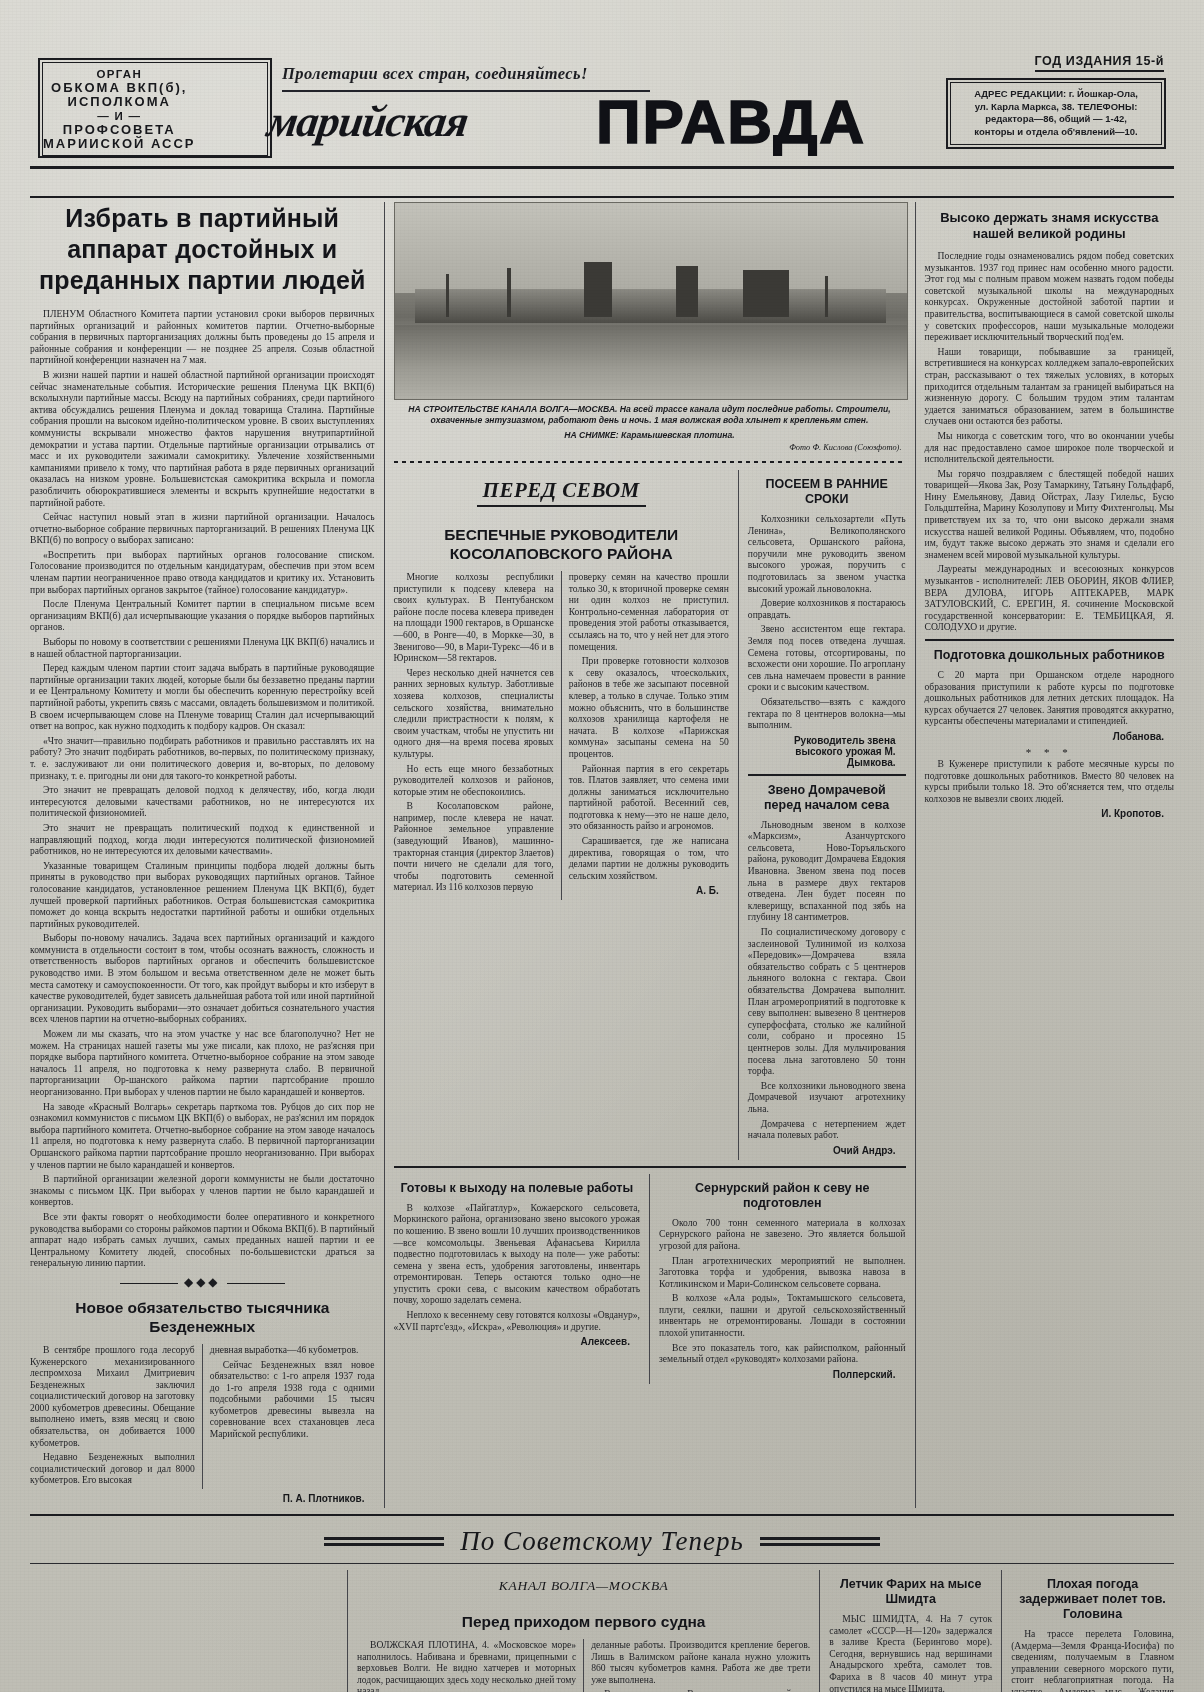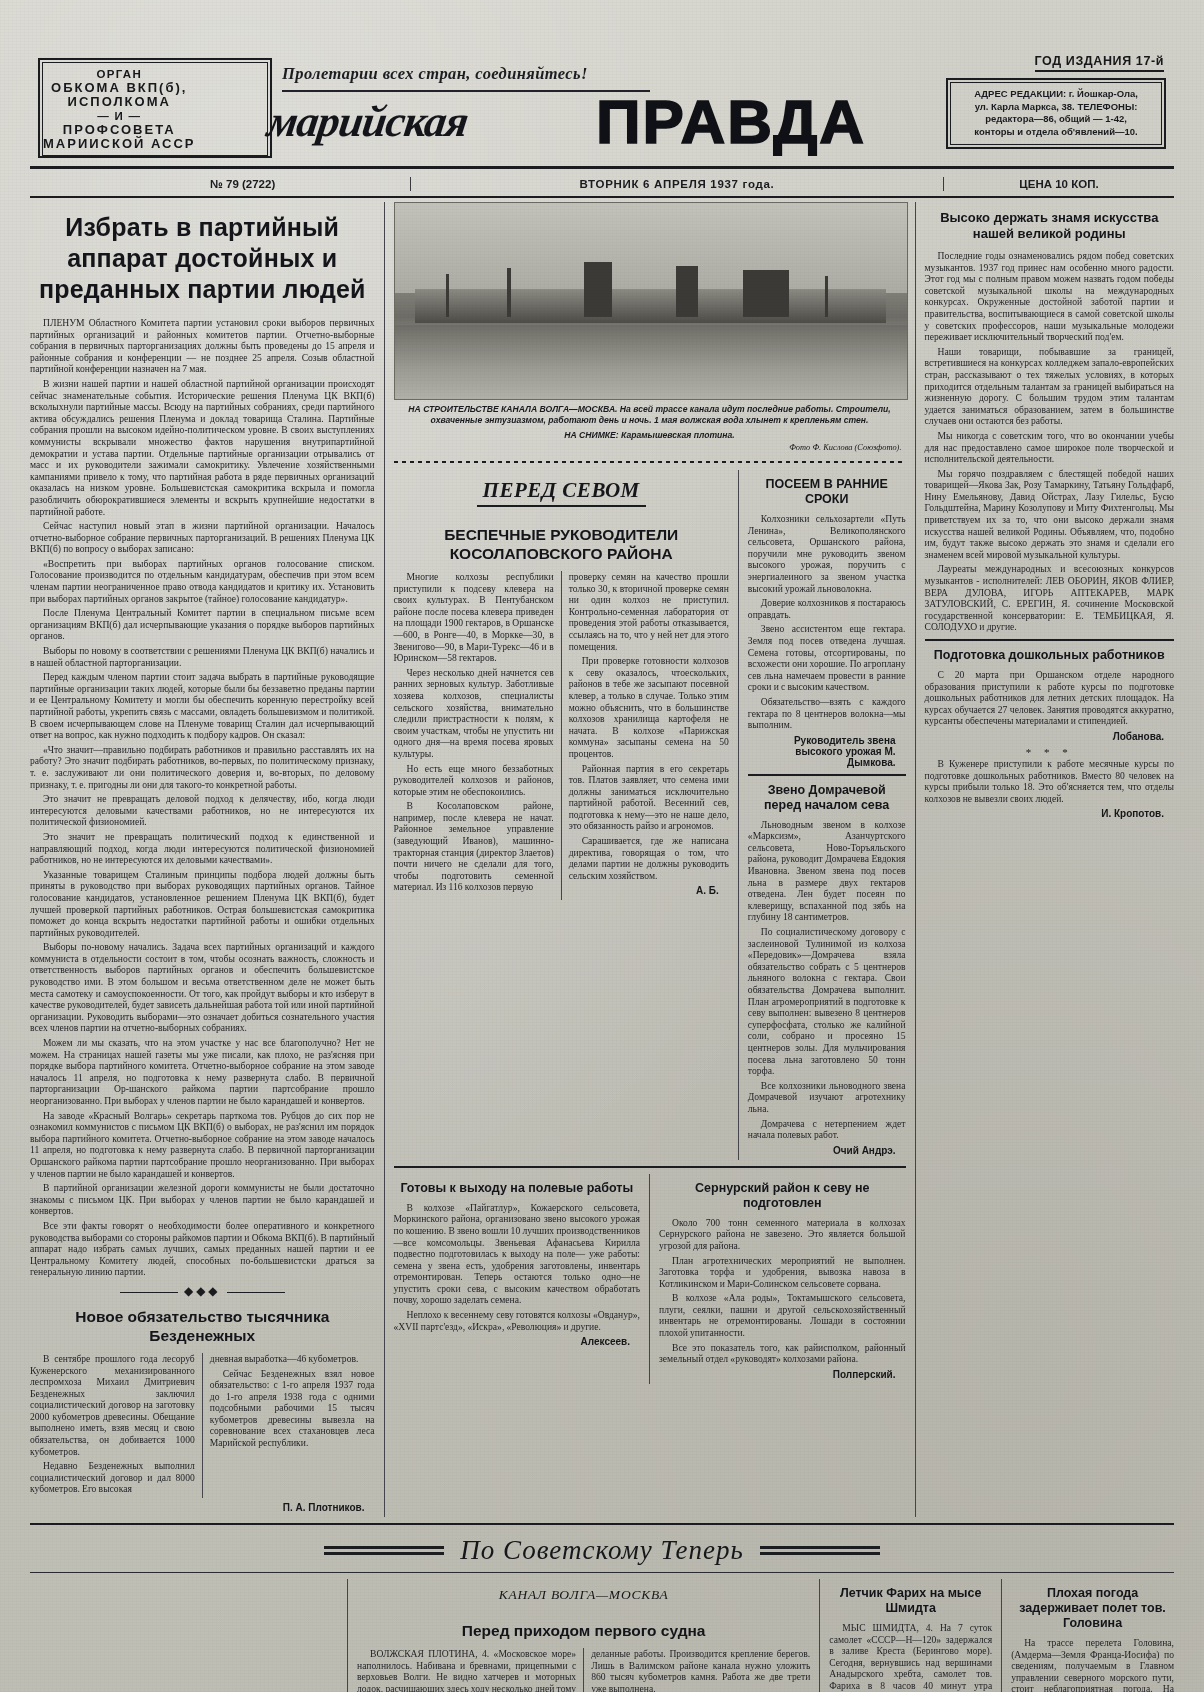--- a/index.html
+++ b/index.html
@@ -58,21 +58,21 @@
 
   
   .body{position:absolute;left:0;top:154px;width:100%;}
   .row{display:flex;}
   .vsep{width:0;border-left:1px solid #45464b;margin:0 9px;}
   .colA{width:348px;}
   .colMid{width:512px;}
   .colR{width:252px;}
 
   h1.lead{font-family:"Liberation Sans",sans-serif;font-weight:700;font-size:25px;
-    line-height:31px;text-align:center;margin:10px 0 12px;letter-spacing:.2px;color:#14151a;}
+    line-height:31px;text-align:center;margin:1px 0 12px;letter-spacing:.2px;color:#14151a;}
   h2.hl{font-family:"Liberation Sans",sans-serif;font-weight:700;font-size:15.5px;
     line-height:19px;text-align:center;margin:8px 0 8px;color:#14151a;}
   h2.hl.sm{font-size:13px;line-height:16px;}
   h3.hl{font-family:"Liberation Sans",sans-serif;font-weight:700;font-size:12.5px;
     line-height:15px;text-align:center;margin:7px 0 6px;color:#14151a;}
   .script-hd{font-family:"Liberation Serif",serif;font-style:italic;font-weight:700;
     font-size:21px;text-align:center;letter-spacing:.5px;margin:8px 0 18px;}
   .script-hd.sm{font-size:13.5px;font-weight:400;letter-spacing:.8px;font-style:italic;}
   .under{border-bottom:2px solid #1b1c20;display:inline-block;padding:0 6px 2px;}
   p{margin:0 0 3px;font-size:9.6px;line-height:11.6px;text-align:justify;
@@ -136,33 +136,26 @@
     </div>
 
     <div class="slogan">Пролетарии всех стран, соединяйтесь!</div>
     <div class="slogan-rule"></div>
 
     <div class="masthead">
       <div class="mh-script">марийская</div>
       <div class="mh-bold">ПРАВДА</div>
     </div>
 
-    <div class="year">ГОД ИЗДАНИЯ 17-й</div>
+    <div class="year">ГОД ИЗДАНИЯ 15-й</div>
     <div class="addr">
       <div class="addr-in">АДРЕС РЕДАКЦИИ: г. Йошкар-Ола, ул. Карла Маркса, 38. ТЕЛЕФОНЫ: редактора—86, общий — 1-42, конторы и отдела об'явлений—10.</div>
     </div>
 
     <div class="hdr-rule1"></div>
-    <div class="dateline">
-      <div class="dl-l">№ 79 (2722)</div>
-      <div class="dl-sep"></div>
-      <div class="dl-c">ВТОРНИК  6 АПРЕЛЯ  1937 года.</div>
-      <div class="dl-sep"></div>
-      <div class="dl-r">ЦЕНА 10 КОП.</div>
-    </div>
     <div class="hdr-rule2"></div>
   </div>
 
   <div class="body">
     <div class="row">
 
       <div class="colA">
         <h1 class="lead">Избрать в партийный аппарат достойных и преданных партии людей</h1>
         <p>ПЛЕНУМ Областного Комитета партии установил сроки выборов первичных партийных организаций и районных комитетов партии. Отчетно-выборные собрания в первичных парторганизациях должны быть проведены до 15 апреля и районные собрания и конференции — не позднее 25 апреля. Созыв областной партийной конференции назначен на 7 мая.</p>
         <p>В жизни нашей партии и нашей областной партийной организации происходят сейчас знаменательные события. Исторические решения Пленума ЦК ВКП(б) всколыхнули партийные массы. Всюду на партийных собраниях, среди партийного актива обсуждались решения Пленума и доклад товарища Сталина. Партийные собрания прошли на высоком идейно-политическом уровне. В своих выступлениях коммунисты вскрывали множество фактов нарушения внутрипартийной демократии и устава партии. Отдельные партийные организации отрывались от масс и их руководители зажимали самокритику. Увлечение хозяйственными кампаниями привело к тому, что партийная работа в ряде первичных организаций оказалась на низком уровне. Большевистская самокритика вскрыла и помогла разобличить обюрократившиеся элементы и вскрыть крупнейшие недостатки в партийной работе.</p>
@@ -239,21 +232,21 @@
                 <p>Сарашивается, где же написана директива, говорящая о том, что делами партии не должны руководить сельским хозяйством.</p>
                 <div class="sig">А. Б.</div>
               </div>
             </div>
           </div>
 
           <div class="vsep"></div>
 
           <div style="width:158px">
             <h3 class="hl">ПОСЕЕМ В РАННИЕ СРОКИ</h3>
-            <p>Колхозники сельхозартели «Путь Ленина», Великополянского сельсовета, Оршанского района, поручили мне руководить звеном высокого урожая, поручить с энергиалеиного за звеном участка высокий урожай льноволокна.</p>
+            <p>Колхозники сельхозартели «Путь Ленина», Великополянского сельсовета, Оршанского района, поручили мне руководить звеном высокого урожая, поручить с подготовилась за звеном участка высокий урожай льноволокна.</p>
             <p>Доверие колхозников я постараюсь оправдать.</p>
             <p>Звено ассистентом еще гектара. Земля под посев отведена лучшая. Семена готовы, отсортированы, по всхожести они хорошие. По агроплану сев льна намечаем провести в ранние сроки и с высоким качеством.</p>
             <p>Обязательство—взять с каждого гектара по 8 центнеров волокна—мы выполним.</p>
             <div class="sig">Руководитель звена высокого урожая М. Дымкова.</div>
 
             <div class="rule th"></div>
 
             <h3 class="hl">Звено Домрачевой перед началом сева</h3>
             <p>Льноводным звеном в колхозе «Марксизм», Азанчуртского сельсовета, Ново-Торъяльского района, руководит Домрачева Евдокия Ивановна. Звеном звена под посев льна в размере двух гектаров отведена. Лен будет посеян по клеверищу, вспаханной под зябь на глубину 18 сантиметров.</p>
             <p>По социалистическому договору с заслеиновой Тулинимой из колхоза «Передовик»—Домрачева взяла обязательство собрать с 5 центнеров льняного волокна с гектара. Свои обязательства Домрачева выполнит. План агромероприятий в подготовке к севу выполнен: вывезено 8 центнеров суперфосфата, столько же калийной соли, собрано и просеяно 15 центнеров золы. Для мульчирования посева льна заготовлено 50 тонн торфа.</p>

